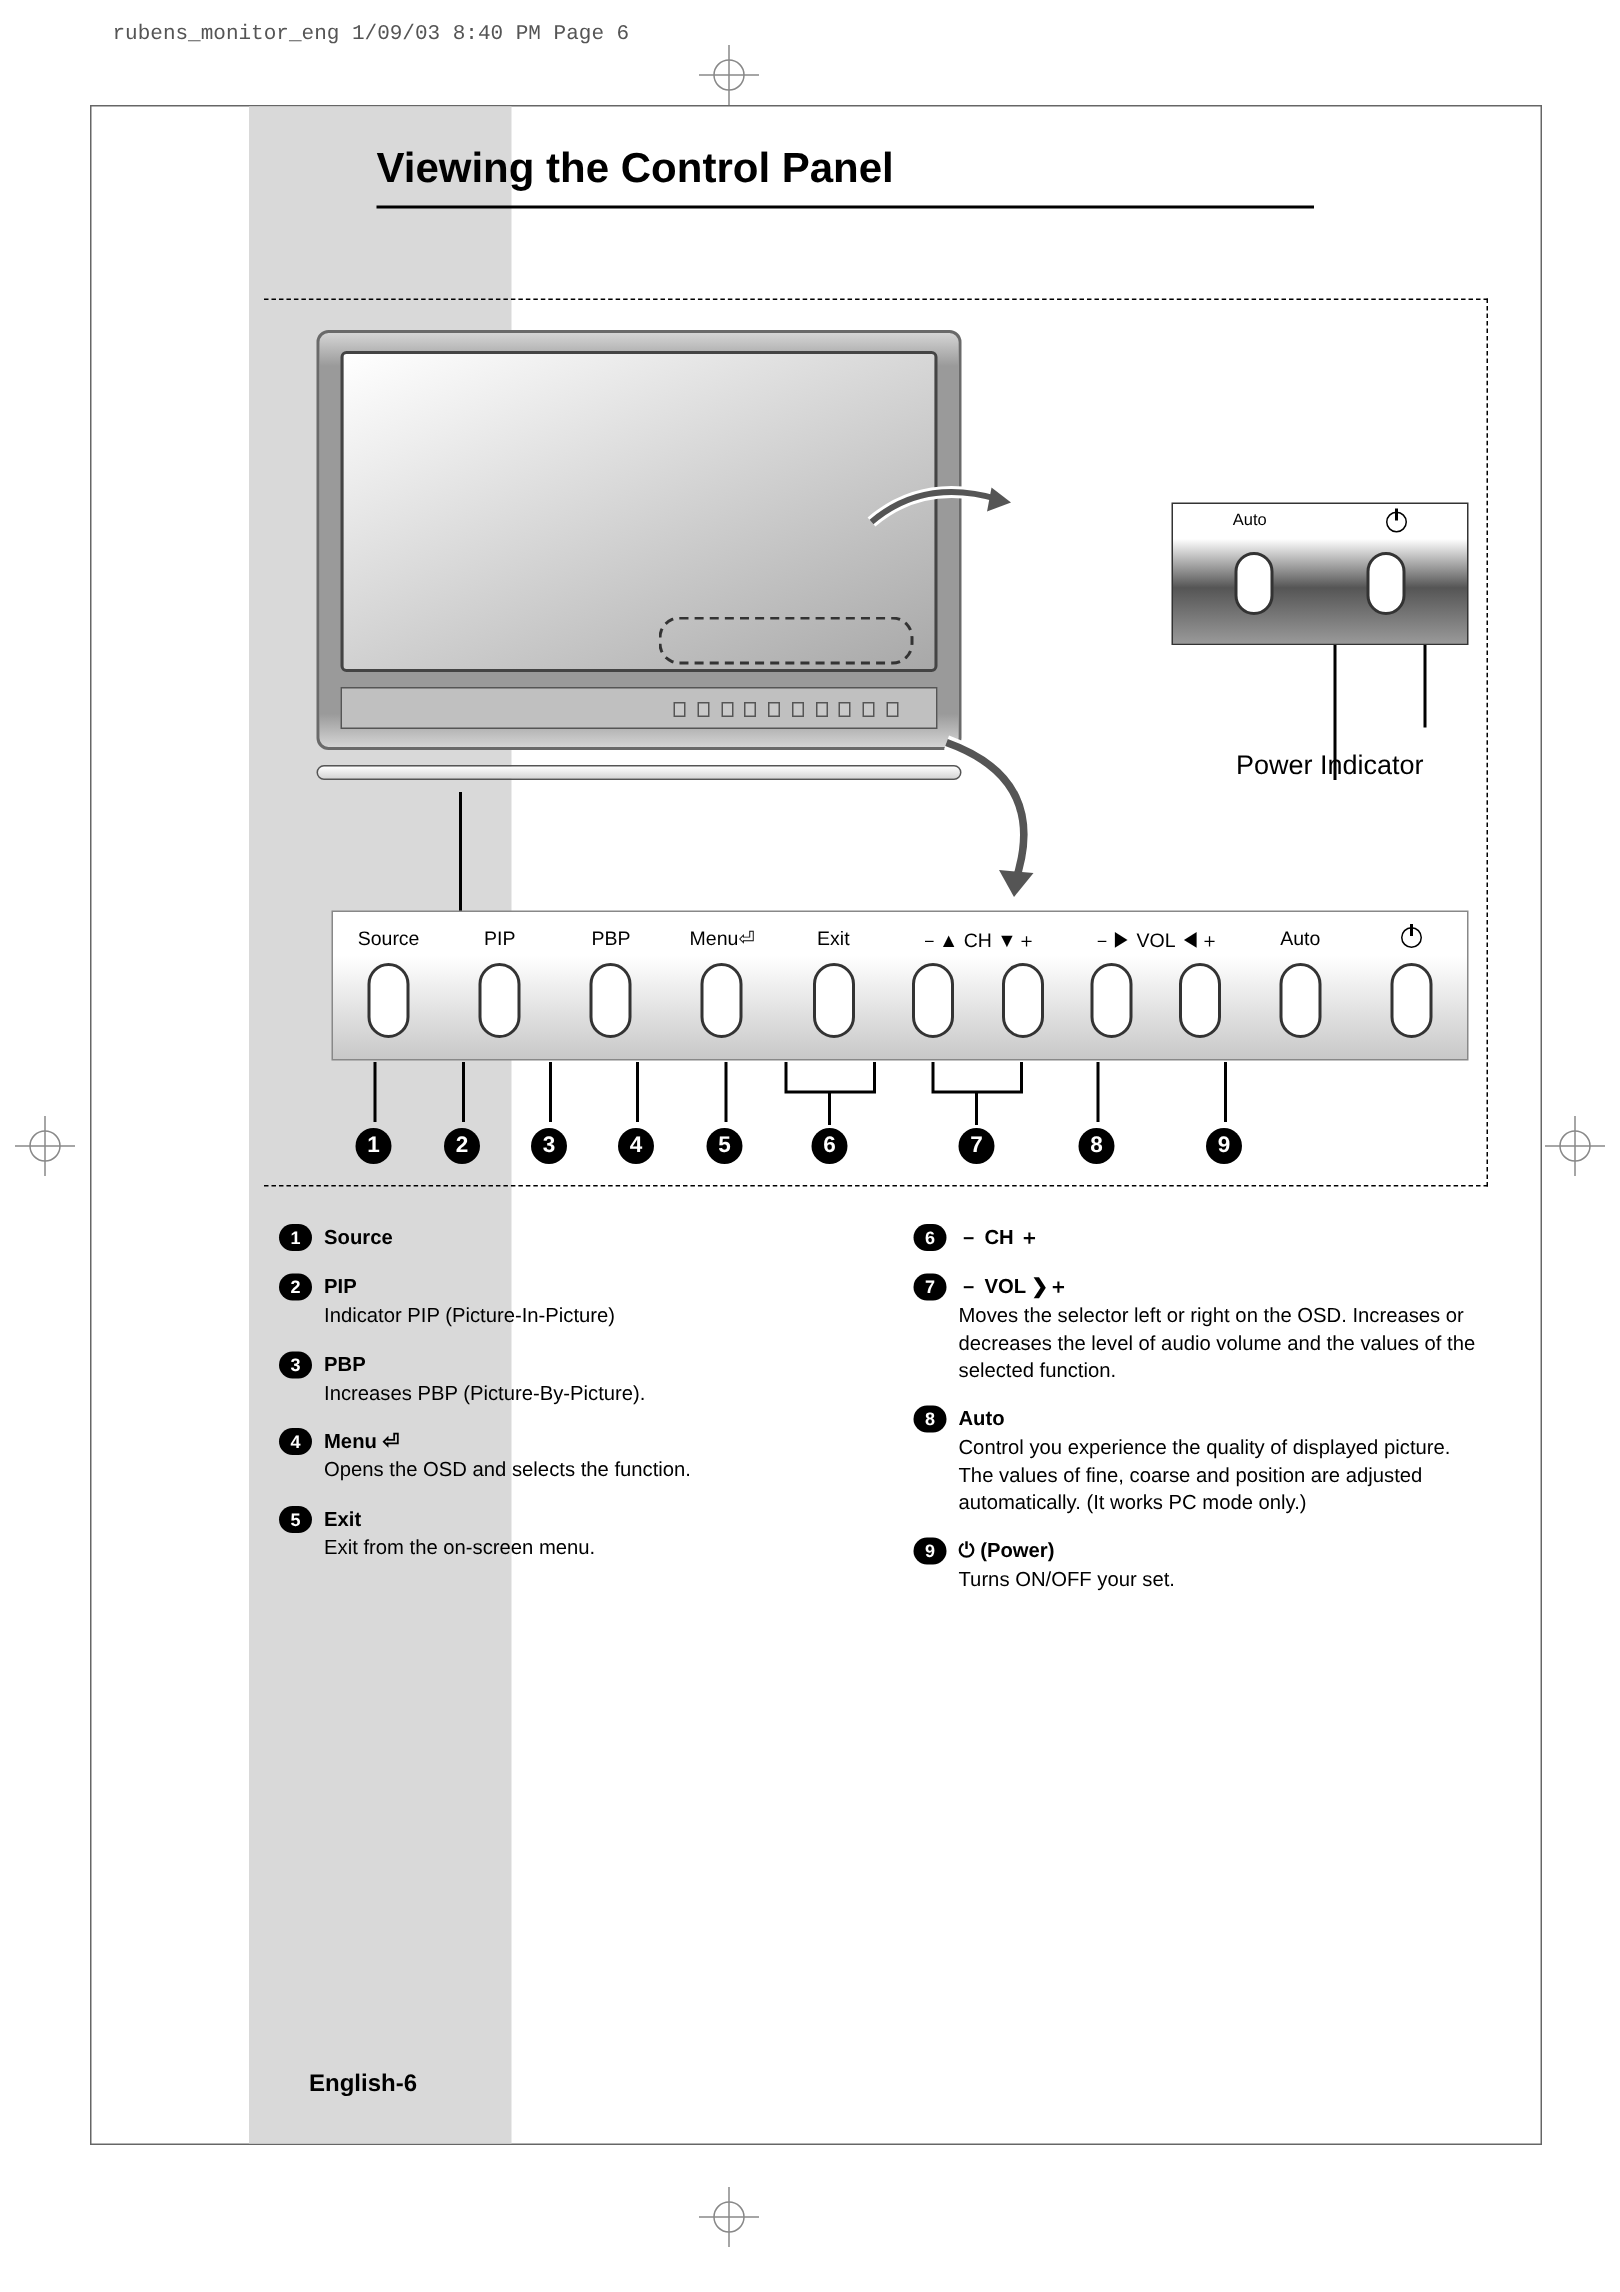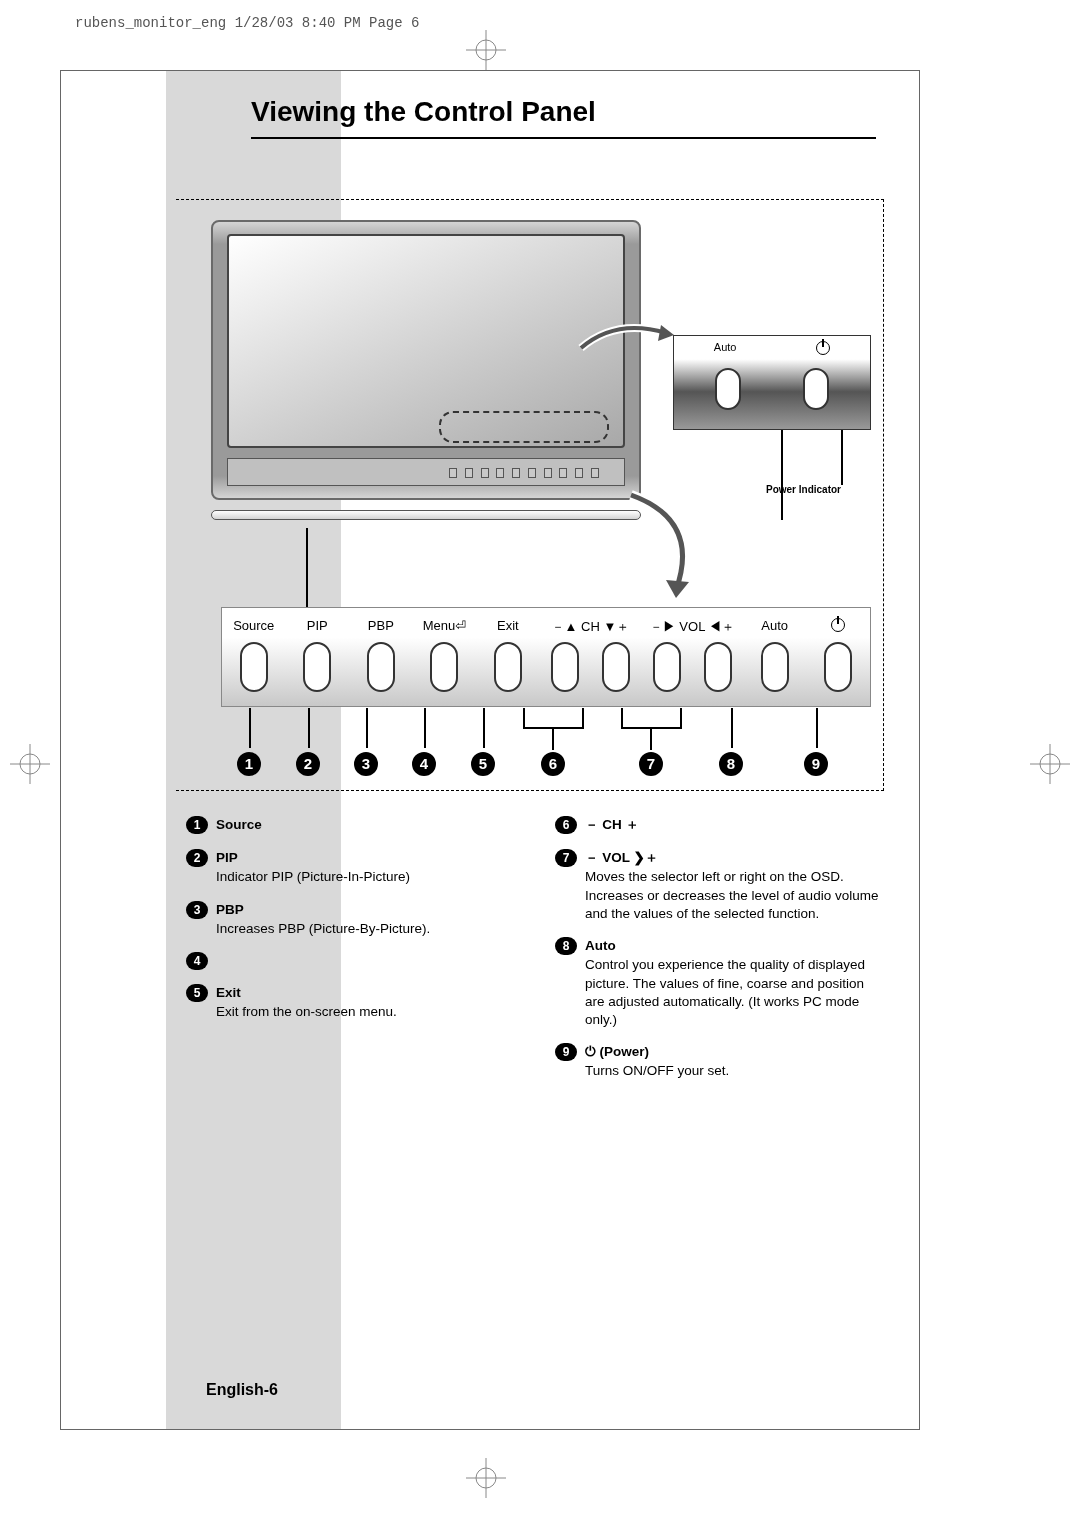--- a/index.html
+++ b/index.html
@@ -20,21 +20,21 @@
     color: #555;
   }
   .crop-mark-top { position: absolute; top: 30px; left: 466px; width: 40px; height: 40px; }
   .crop-mark-bottom { position: absolute; bottom: 30px; left: 466px; width: 40px; height: 40px; }
   .crop-mark-left { position: absolute; top: 744px; left: 10px; width: 40px; height: 40px; }
   .crop-mark-right { position: absolute; top: 744px; right: 10px; width: 40px; height: 40px; }
   .page {
     position: absolute;
     top: 70px;
     left: 60px;
-    width: 860px;
+    width: 968px;
     height: 1360px;
     border: 1px solid #666;
     background: #fff;
   }
   .gray-band {
     position: absolute;
     top: 0;
     left: 105px;
     width: 175px;
     height: 100%;
@@ -178,23 +178,23 @@
     position: absolute;
     right: 40px;
     top: 230px;
     width: 2px;
     height: 55px;
     background: #000;
   }
   .power-indicator-label {
     position: absolute;
     right: 42px;
-    top: 284px;
-    font-size: 10px;
-    font-weight: bold;
+    top: 300px;
+    font-size: 18px;
+    font-weight: normal;
   }
   
   .strip {
     position: absolute;
     left: 45px;
     right: 12px;
     top: 407px;
     height: 100px;
     background: linear-gradient(to bottom, #fff 0%, #fff 30%, #c8c8c8 100%);
     border: 1px solid #888;
@@ -291,21 +291,21 @@
     position: absolute;
     top: 290px;
     left: 445px;
     width: 100px;
     height: 110px;
   }
 </style>
 </head>
 <body>
 
-<div class="header-text">rubens_monitor_eng  1/28/03 8:40 PM  Page 6</div>
+<div class="header-text">rubens_monitor_eng  1/09/03 8:40 PM  Page 6</div>
 
 <svg class="crop-mark-top" viewBox="0 0 40 40">
   <circle cx="20" cy="20" r="10" fill="none" stroke="#888"></circle>
     <line x1="20" y1="0" x2="20" y2="40" stroke="#888"></line>
     <line x1="0" y1="20" x2="40" y2="20" stroke="#888"></line>
 </svg>
 <svg class="crop-mark-bottom" viewBox="0 0 40 40">
   <circle cx="20" cy="20" r="10" fill="none" stroke="#888"></circle>
     <line x1="20" y1="0" x2="20" y2="40" stroke="#888"></line>
     <line x1="0" y1="20" x2="40" y2="20" stroke="#888"></line>
@@ -459,20 +459,21 @@
       <div class="desc-item">
           <div class="desc-num">2</div>
           <div class="desc-text"><b>PIP</b><br><span>Indicator PIP (Picture-In-Picture)</span></div>
         </div>
       <div class="desc-item">
           <div class="desc-num">3</div>
           <div class="desc-text"><b>PBP</b><br><span>Increases PBP (Picture-By-Picture).</span></div>
         </div>
       <div class="desc-item">
           <div class="desc-num">4</div>
+          <div class="desc-text"><b>Menu ⏎</b><br><span>Opens the OSD and selects the function.</span></div>
         </div>
       <div class="desc-item">
           <div class="desc-num">5</div>
           <div class="desc-text"><b>Exit</b><br><span>Exit from the on-screen menu.</span></div>
         </div>
     </div>
     <div class="desc-col">
       <div class="desc-item">
           <div class="desc-num">6</div>
           <div class="desc-text"><b>－    CH    ＋</b><br></div>

